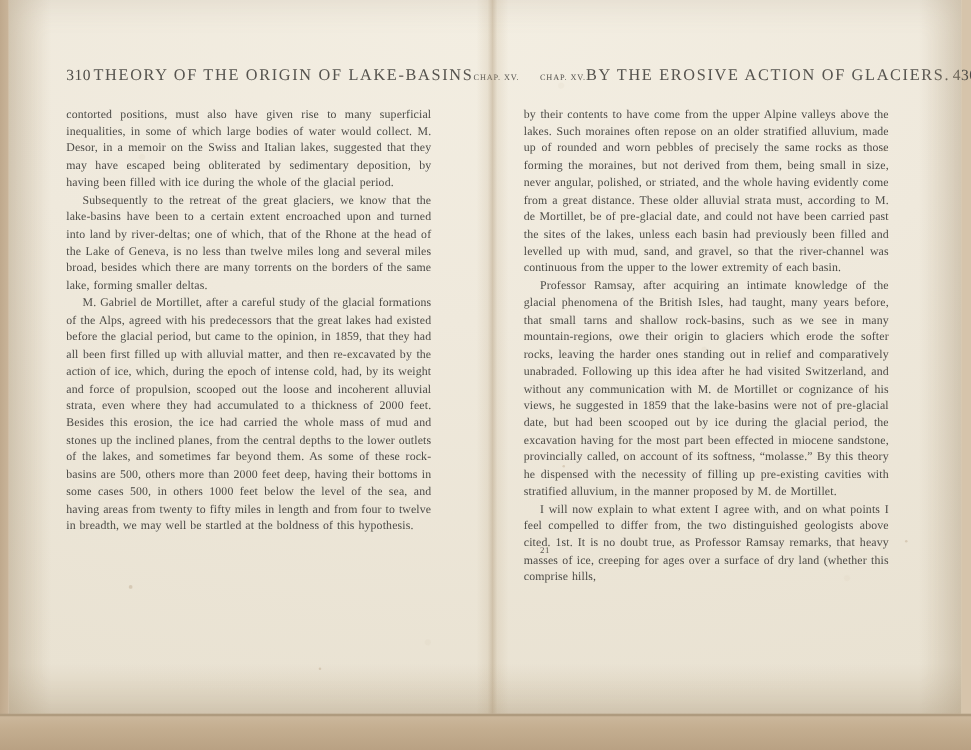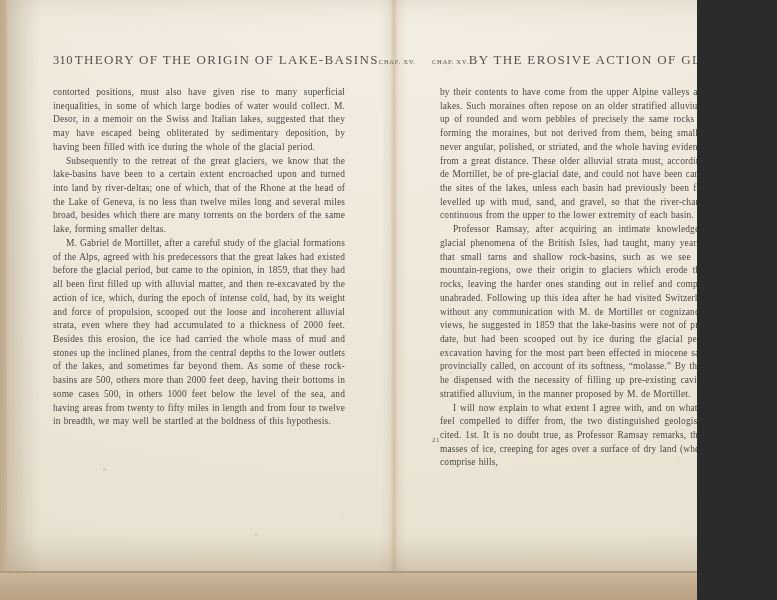--- a/index.html
+++ b/index.html
@@ -3,21 +3,21 @@
 <meta charset="utf-8">
 <title>Scanned Book Spread</title>
 <style>
   html, body {
     margin: 0;
     padding: 0;
     background: #2b2b2b;
   }
   #scan {
     position: relative;
-    width: 697px;
+    width: 777px;
     height: 600px;
     overflow: hidden;
     background: #c9b59a;
     font-family: "Liberation Serif", "DejaVu Serif", serif;
   }
   
   .board {
     position: absolute;
     inset: 0;
     background:
@@ -127,21 +127,21 @@
   }
   .head-left-folio  { margin-right: 2px; }
   .head-right-folio { margin-left: 2px; }
 
   .body {
     position: absolute;
     top: 86px;
     left: 46px;
     width: 292px;
   }
-  .page-right .body { left: 52px; }
+  .page-right .body { left: 31px; }
 
   p.para {
     margin: 0;
     text-align: justify;
     text-align-last: left;
     font-size: 9.45px;
     line-height: 13.72px;
     letter-spacing: .12px;
     word-spacing: .6px;
     color: #4a4945;

